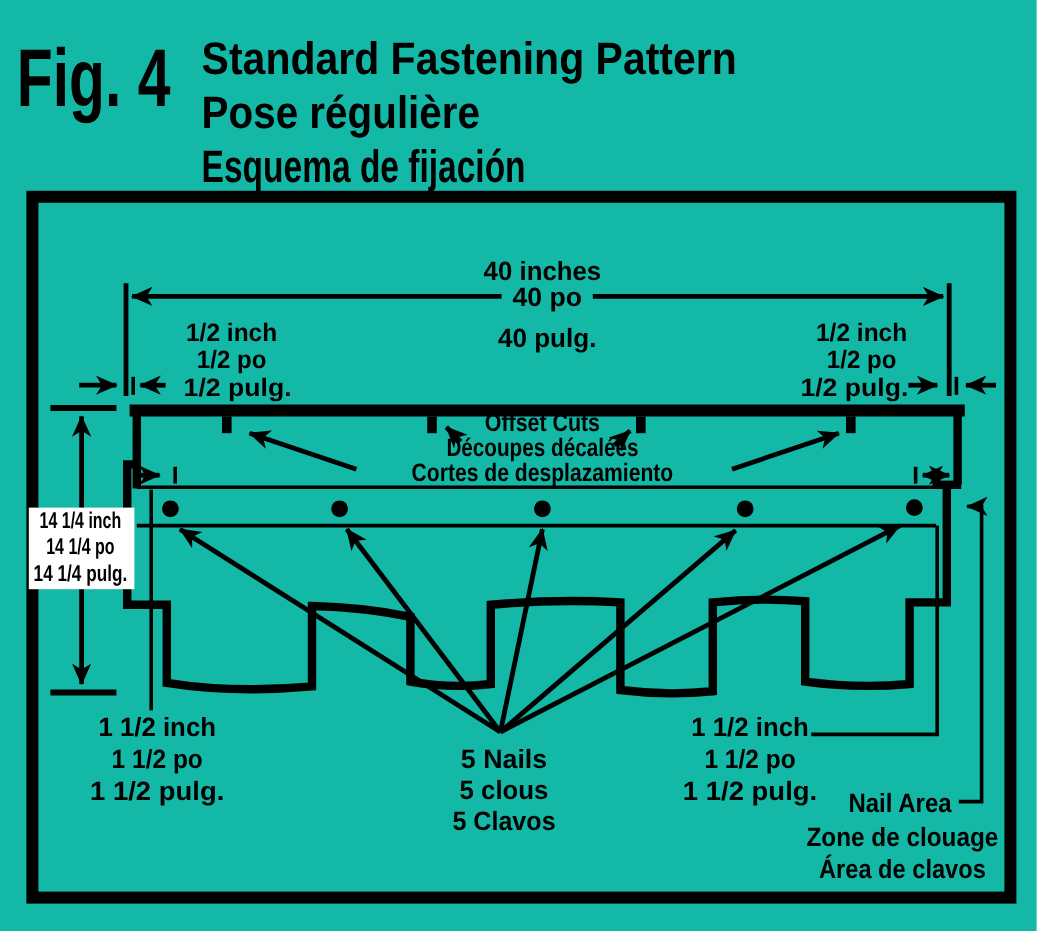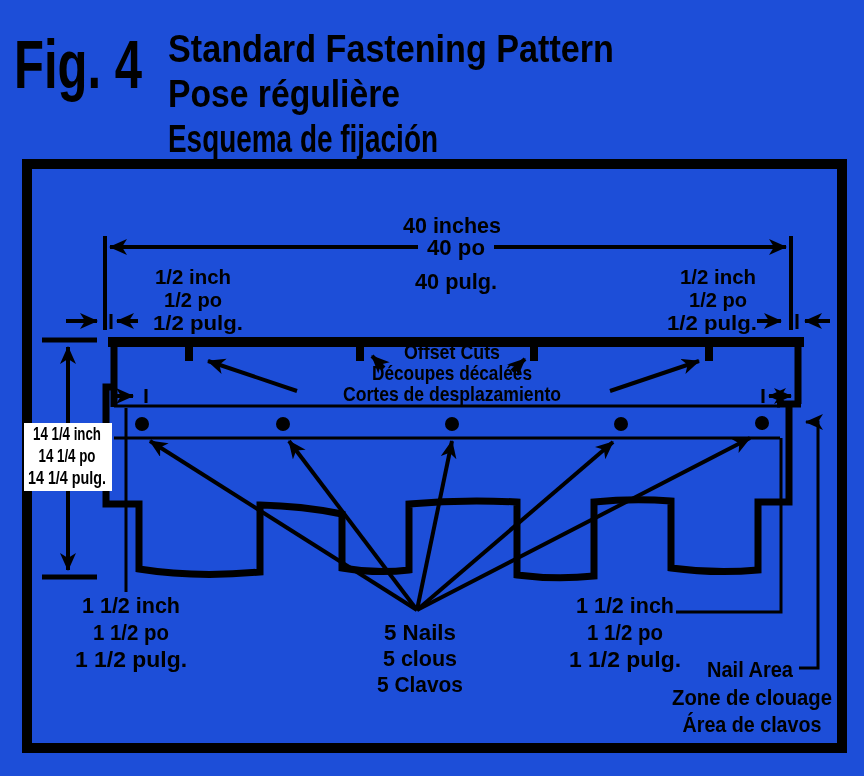--- a/index.html
+++ b/index.html
@@ -1,16 +1,16 @@
 <!DOCTYPE html>
 <html><head>
 <meta charset="utf-8">
 <style>
   html,body{margin:0;padding:0;background:#ffffff;}
-  #stage{position:relative;width:864px;height:776px;background:#1d4ed8;overflow:hidden;}
+  #stage{position:relative;width:864px;height:776px;background:#14b8a6;overflow:hidden;}
   svg{position:absolute;left:0;top:0;}
   text{font-family:"Liberation Sans", sans-serif;font-weight:bold;fill:#000;}
   .ln{stroke:#000;fill:none;}
 </style>
 </head>
 <body>
 
 <div id="stage">
 <svg width="864" height="776" viewBox="0 0 864 776">
   <defs>

